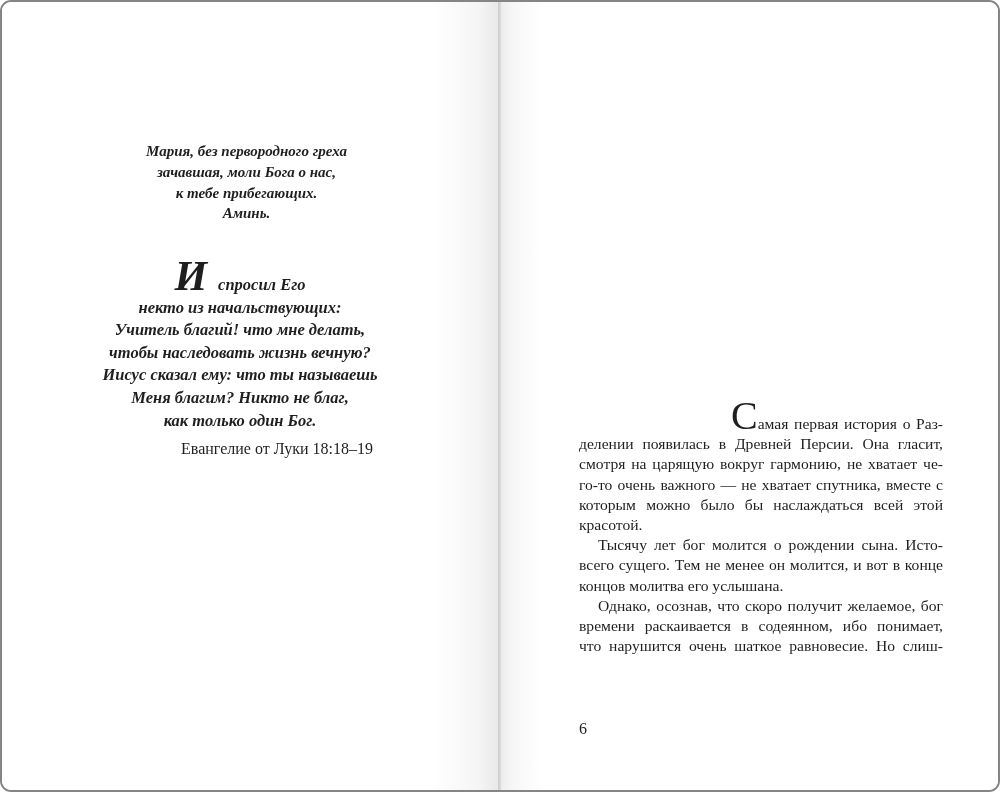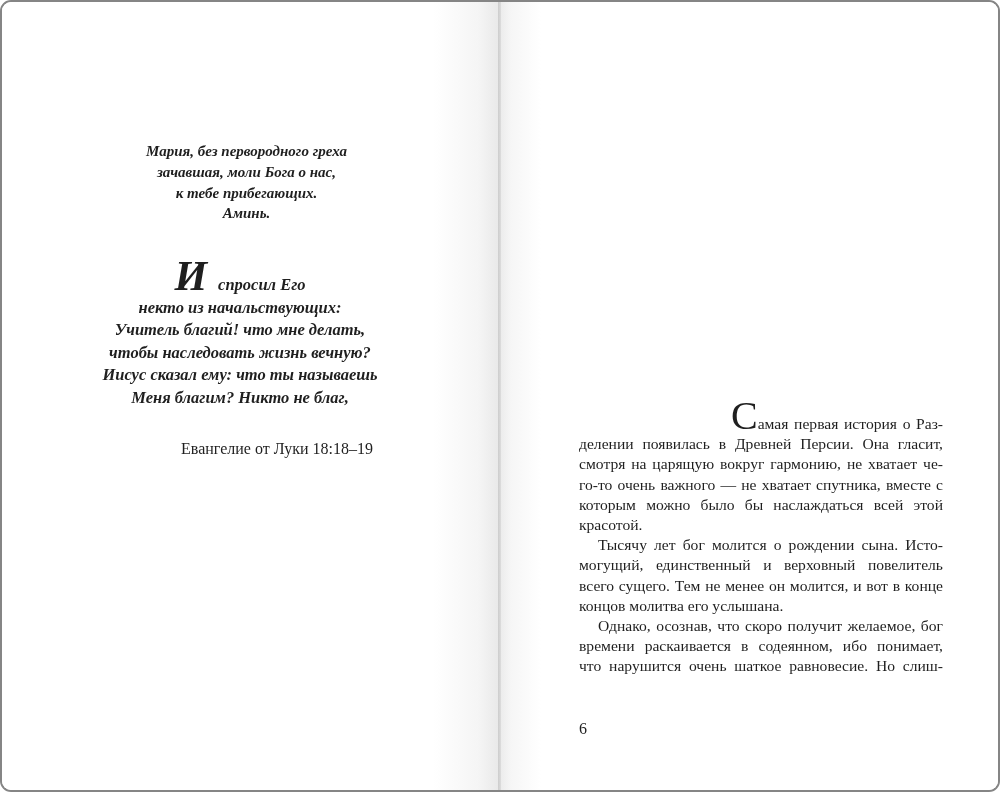--- a/index.html
+++ b/index.html
@@ -144,41 +144,41 @@
       <div>Аминь.</div>
     </div>
 
     <div class="quote">
       <div><span class="q-initial">И</span><span>спросил Его</span></div>
       <div>некто из начальствующих:</div>
       <div>Учитель благий! что мне делать,</div>
       <div>чтобы наследовать жизнь вечную?</div>
       <div>Иисус сказал ему: что ты называешь</div>
       <div>Меня благим? Никто не благ,</div>
+      <div>как только один Бог.</div>
     </div>
 
     <div class="reference">Евангелие от Луки 18:18–19</div>
   </div>
 
   <div class="spine"></div>
 
   <div class="page page-right">
 
 
     <div class="body-text">
 
       <div class="bline p1first"><span class="cap">С</span><span>амая первая история о Раз-</span></div>
       <div class="bline">делении появилась в Древней Персии. Она гласит,</div>
       <div class="bline">смотря на царящую вокруг гармонию, не хватает че-</div>
       <div class="bline">го-то очень важного — не хватает спутника, вместе с</div>
       <div class="bline">которым можно было бы наслаждаться всей этой</div>
       <div class="bline lastline">красотой.</div>
 
       <div class="bline indent">Тысячу лет бог молится о рождении сына. Исто-</div>
-      <div class="bline">могущий, единственный и верховный повелитель</div>
       <div class="bline">всего сущего. Тем не менее он молится, и вот в конце</div>
       <div class="bline lastline">концов молитва его услышана.</div>
 
       <div class="bline indent">Однако, осознав, что скоро получит желаемое, бог</div>
       <div class="bline">времени раскаивается в содеянном, ибо понимает,</div>
       <div class="bline">что нарушится очень шаткое равновесие. Но слиш-</div>
     </div>
 
     <div class="page-num">6</div>
   </div>

